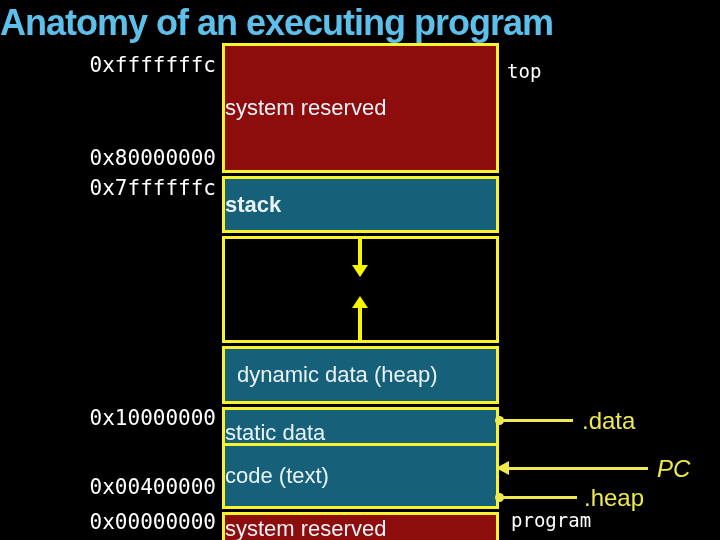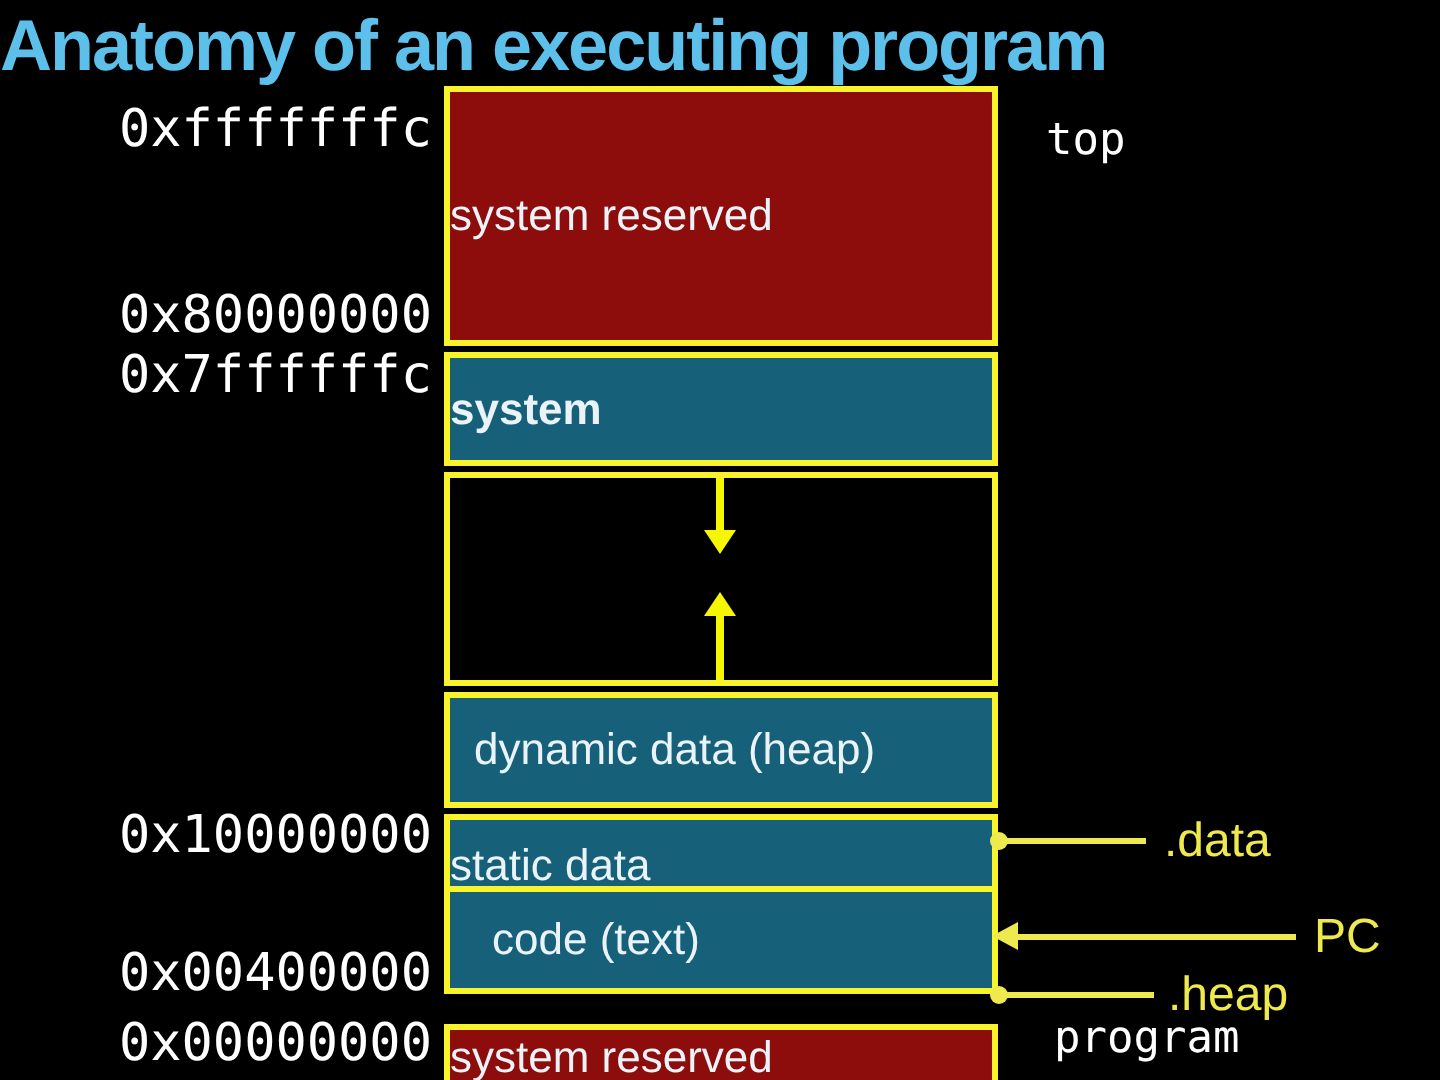--- a/index.html
+++ b/index.html
@@ -12,47 +12,47 @@
 
   .title{
     position:absolute;top:2px;left:0;width:720px;
     font-size:36px;font-weight:bold;letter-spacing:-1px;white-space:nowrap;
     color:var(--title-text,#5cc0ea);
   }
 
   
   .addr{
     position:absolute;right:504px;white-space:nowrap;text-align:right;
-    font-family:"DejaVu Sans Mono",monospace;font-size:26px;line-height:26px;
+    font-family:"DejaVu Sans Mono",monospace;font-size:21px;line-height:26px;
     color:var(--address-text,#fff);
   }
   .a0{top:52px}.a1{top:145px}.a2{top:175px}.a3{top:405px}.a4{top:474px}.a5{top:509px}
   .marker{
     position:absolute;font-family:"DejaVu Sans Mono",monospace;
-    font-size:22px;line-height:26px;color:var(--address-text,#fff);white-space:nowrap;margin-left:16px;
+    font-size:19px;line-height:26px;color:var(--address-text,#fff);white-space:nowrap;
   }
   .m-top{left:507px;top:58px}
   .m-bottom{left:511px;top:507px}
 
   
   .box{
     position:absolute;left:222px;width:277px;box-sizing:border-box;
     border:3px solid var(--box-border,#f8f32a);
     display:flex;align-items:center;justify-content:flex-start;
   }
   .blabel{font-size:22px;line-height:24px;color:var(--box-label-text,#eaf3f8);white-space:nowrap;}
   .fill-red{background:var(--reserved-fill,#8d0c0c);}
   .fill-teal{background:var(--section-fill,#17607a);}
   .b-reserved-top{top:43px;height:130px;}
   .b-stack{top:176px;height:57px;}
   .b-stack .blabel{font-weight:bold;}
   .b-free{top:236px;height:107px;background:#000;display:block;}
   .b-heap{top:346px;height:58px;padding-left:12px;}
   .b-static{top:407px;height:51px;}
-  .b-code{top:443px;height:54px;padding-left:21px;}
+  .b-code{top:443px;height:66px;}
   .b-reserved-bottom{top:512px;height:33px;}
 
   
   .ar{position:absolute;left:133px;width:4px;background:var(--arrow,#f6f600);}
   .ar-down-line{top:0;height:26px;}
   .ar-down-head{
     position:absolute;left:127px;top:26px;width:0;height:0;
     border-left:8px solid transparent;border-right:8px solid transparent;
     border-top:12px solid var(--arrow,#f6f600);
   }
@@ -74,21 +74,21 @@
   .pc-head{
     position:absolute;left:496px;top:461px;width:0;height:0;
     border-top:7px solid transparent;border-bottom:7px solid transparent;
     border-right:13px solid var(--annotation,#eee94e);
   }
   .ann{
     position:absolute;font-size:24px;line-height:26px;white-space:nowrap;
     color:var(--annotation,#eee94e);
   }
   .l-data{left:582px;top:408px;}
-  .l-pc{left:657px;top:456px;}
+  .l-pc{left:657px;top:456px;font-style:italic;}
   .l-text{left:584px;top:485px;}
 </style>
 </head>
 <body>
 
 <div class="slide">
 
   <div class="title">Anatomy of an executing program</div>
 
   <div class="addr a0">0xfffffffc</div>
@@ -96,21 +96,21 @@
   <div class="addr a2">0x7ffffffc</div>
   <div class="addr a3">0x10000000</div>
   <div class="addr a4">0x00400000</div>
   <div class="addr a5">0x00000000</div>
 
   <div class="box fill-red b-reserved-top">
     <span class="blabel">system reserved</span>
   </div>
 
   <div class="box fill-teal b-stack">
-    <span class="blabel">system</span>
+    <span class="blabel">stack</span>
   </div>
 
   <div class="box b-free">
     <div>
       <div class="ar ar-down-line"></div>
       <div class="ar-down-head"></div>
     </div>
     <div>
       <div class="ar-up-head"></div>
       <div class="ar ar-up-line"></div>

